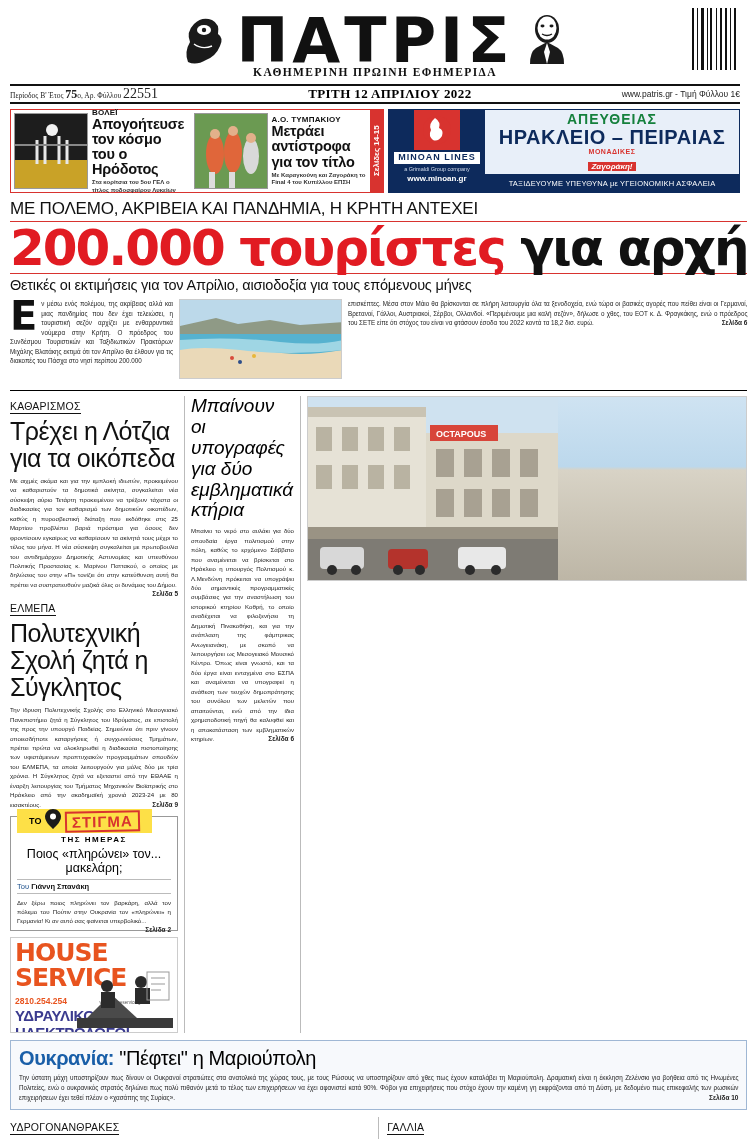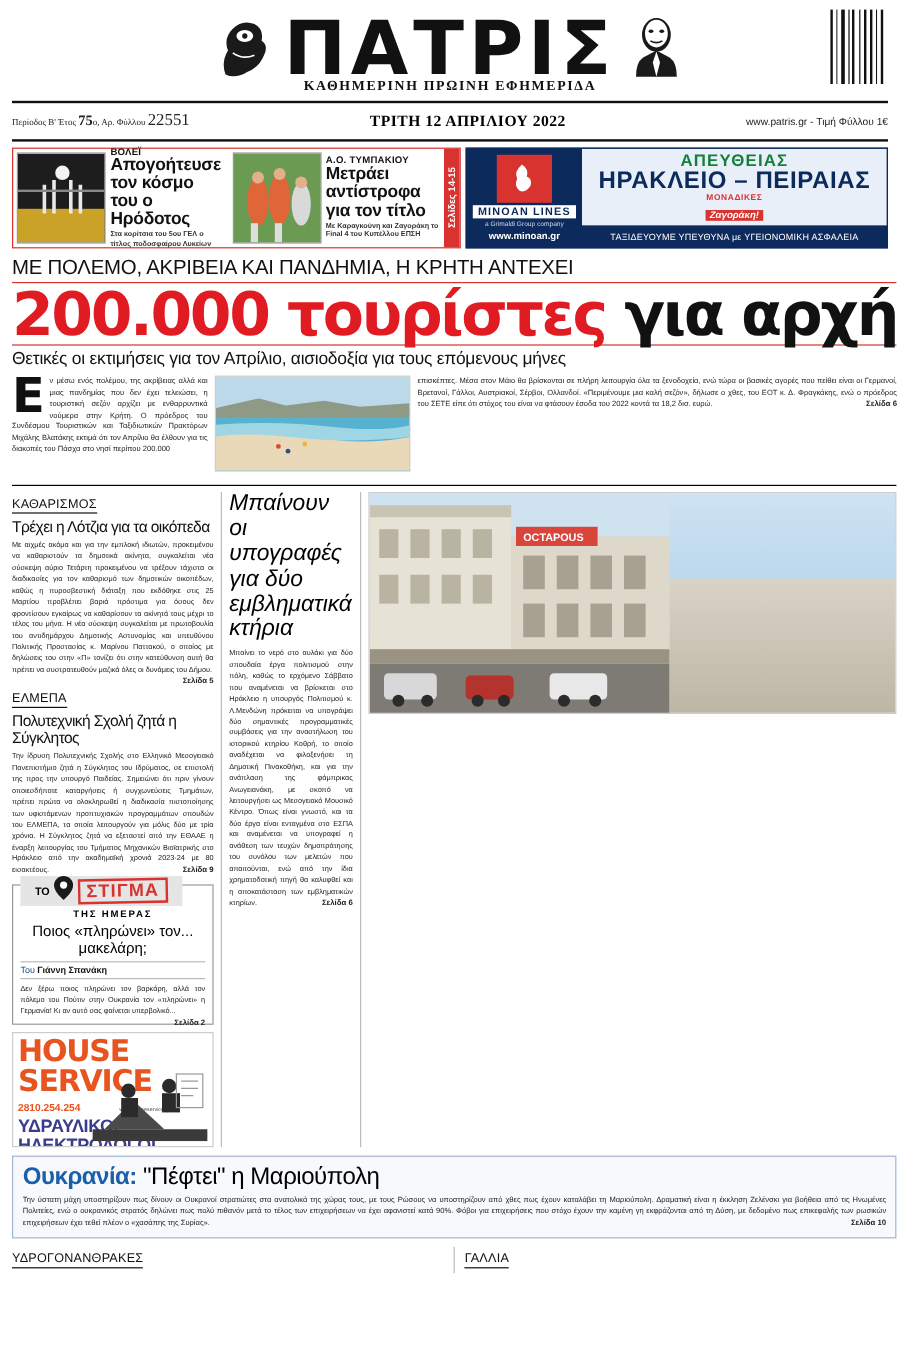--- a/index.html
+++ b/index.html
@@ -24,40 +24,40 @@
     position: absolute; bottom: 4px; left: 0; right: 0; text-align: center;
     font-family: "Liberation Serif", serif; font-weight: bold;
     font-size: 11.5px; letter-spacing: 1.4px; color: #111;
   }
   .face { width: 46px; height: 58px; position: relative; }
   .face svg { display: block; }
   .barcode { position: absolute; right: 4px; top: 8px; width: 44px; height: 62px; display: flex; gap: 1px; align-items: stretch; }
   .barcode i { display: block; background: #111; }
 
   .mast-rule { border-top: 2px solid #111; margin-top: 2px; }
-  .mast-info { display: flex; align-items: center; justify-content: space-between; height: 32px; font-size: 9px; border-bottom: 2px solid #111; }
+  .mast-info { display: flex; align-items: center; justify-content: space-between; height: 18px; font-size: 9px; border-bottom: 2px solid #111; }
   .mast-info .left { font-family: "Liberation Serif", serif; font-size: 7.5px; color: #222; }
   .mast-info .left b { font-size: 12px; }
   .mast-info .left .fol { font-size: 14px; font-family: "Liberation Serif", serif; }
   .mast-info .mid { font-family: "Liberation Serif", serif; font-weight: bold; font-size: 13px; letter-spacing: .4px; }
   .mast-info .right { font-size: 8.5px; color: #222; }
 
   
   .adstrip { display: flex; gap: 4px; margin-top: 5px; height: 84px; }
   .sportsbox { flex: 0 0 374px; border: 1.5px solid #d8332f; display: flex; background: #fff; position: relative; }
   .sp-item { display: flex; flex: 1; padding: 3px; gap: 4px; }
   .sp-photo { width: 74px; border: 1px solid #999; position: relative; overflow: hidden; }
   .sp-txt { flex: 1; display: flex; flex-direction: column; justify-content: center; }
   .sp-kicker { font-size: 8px; font-weight: bold; color: #111; letter-spacing: .2px; }
   .sp-head { font-size: 14.5px; font-weight: bold; line-height: 1.05; color: #111; letter-spacing: -.2px; }
   .sp-sub { font-size: 6px; font-weight: bold; color: #333; line-height: 1.25; margin-top: 2px; }
   .sp-pages { width: 13px; background: #d8332f; color: #fff; font-size: 8px; font-weight: bold;
      writing-mode: vertical-rl; transform: rotate(180deg); display: flex; align-items: center; justify-content: center; }
   .minoan { flex: 1; background: #0d2a5c; display: flex; position: relative; overflow: hidden; border:1px solid #0d2a5c;}
-  .mn-left { width: 96px; display: flex; flex-direction: column; align-items: center; justify-content: center; color: #fff; gap: 2px; }
+  .mn-left { width: 96px; display: flex; flex-direction: column; align-items: center; justify-content: flex-start; color: #fff; gap: 2px; }
   .mn-logo { width: 46px; height: 40px; background: #d8332f; display:flex; align-items:center; justify-content:center; }
   .mn-name { font-size: 9px; font-weight: bold; letter-spacing: 1px; background:#fff; color:#0d2a5c; padding: 1px 4px; line-height:1.1; text-align:center;}
   .mn-tag { font-size: 5.5px; color: #cfd9ea; }
   .mn-url { font-size: 8px; font-weight: bold; color: #fff; }
   .mn-right { flex: 1; display: flex; flex-direction: column; }
   .mn-band { flex: 1; background: #e8eff9; display: flex; flex-direction: column; align-items: center; justify-content: center; }
   .mn-l1 { font-size: 14px; font-weight: bold; color: #15803d; letter-spacing: 1px; }
   .mn-l2 { font-size: 20px; font-weight: bold; color: #0d2a5c; letter-spacing: .5px; line-height:1; }
   .mn-badge { text-align:center; margin-top:1px; }
   .mn-b1 { font-size: 7px; font-weight: bold; color: #d8332f; letter-spacing:.5px;}
@@ -88,29 +88,29 @@
   .page-ref { font-weight: bold; font-size: 6.5px; float: right; }
 
   
   .cols3 { display: flex; gap: 6px; margin-top: 7px; border-top: 1px solid #000; padding-top: 5px; }
   .c-a { flex: 0 0 168px; }
   .c-b { flex: 0 0 110px; border-left: 1px solid #bbb; padding-left: 6px; }
   .c-c { flex: 1; border-left: 1px solid #bbb; padding-left: 6px;}
 
   .kicker { font-size: 10.5px; font-weight: normal; color: #111; border-bottom: 1px solid #111;
      display: inline-block; padding-bottom: 1px; margin-bottom: 4px; letter-spacing: .2px;}
-  .hl { font-size: 13px; line-height: 1.08; color: #111; letter-spacing: -.5px; margin-bottom: 4px; }
+  .hl { font-size: 25px; line-height: 1.08; color: #111; letter-spacing: -.5px; margin-bottom: 4px; }
   .hl-it { font-style: italic; font-size: 19px; line-height: 1.1; }
   .body { font-size: 6.1px; line-height: 1.55; text-align: justify; color: #222; }
 
   .mid-photo { width: 100%; height: 185px; border: 1px solid #ccc; position: relative; overflow: hidden; }
 
   
   .stigma { border: 1px solid #999; padding: 5px 6px; margin-top: 7px; position: relative; }
-  .stigma-top { display: flex; align-items: center; justify-content: center; gap: 4px; margin-top:-13px; background:#e5e5e5; }
+  .stigma-top { display: flex; align-items: center; justify-content: center; gap: 4px; margin-top:-13px; background:#fde047; }
   .st-to { font-size: 9px; font-weight: bold; }
   .st-word { border: 2px solid #d8332f; color: #d8332f; font-weight: bold; font-size: 15px; padding: 0 5px; letter-spacing: 1px; transform: rotate(-1.2deg);}
   .st-day { text-align: center; font-size: 8px; font-weight: bold; letter-spacing: 1.5px; margin-top: 2px;}
   .st-q { text-align: center; font-size: 12.5px; margin: 3px 0 4px; }
   .st-by { font-size: 7.5px; border-top: 1px solid #bbb; border-bottom: 1px solid #bbb; padding: 2px 0; color: #1a4e8a;}
   .st-by b { color: #111; }
   .st-txt { font-size: 6.1px; line-height: 1.5; text-align: justify; margin-top: 4px; color:#222; }
 
   .dores { border: 1px solid #aaa; padding: 5px 6px; margin-top: 6px; }
   .dores-t { text-align: center; font-size: 9px; font-weight: bold; letter-spacing: 1px; margin-bottom: 3px; }

